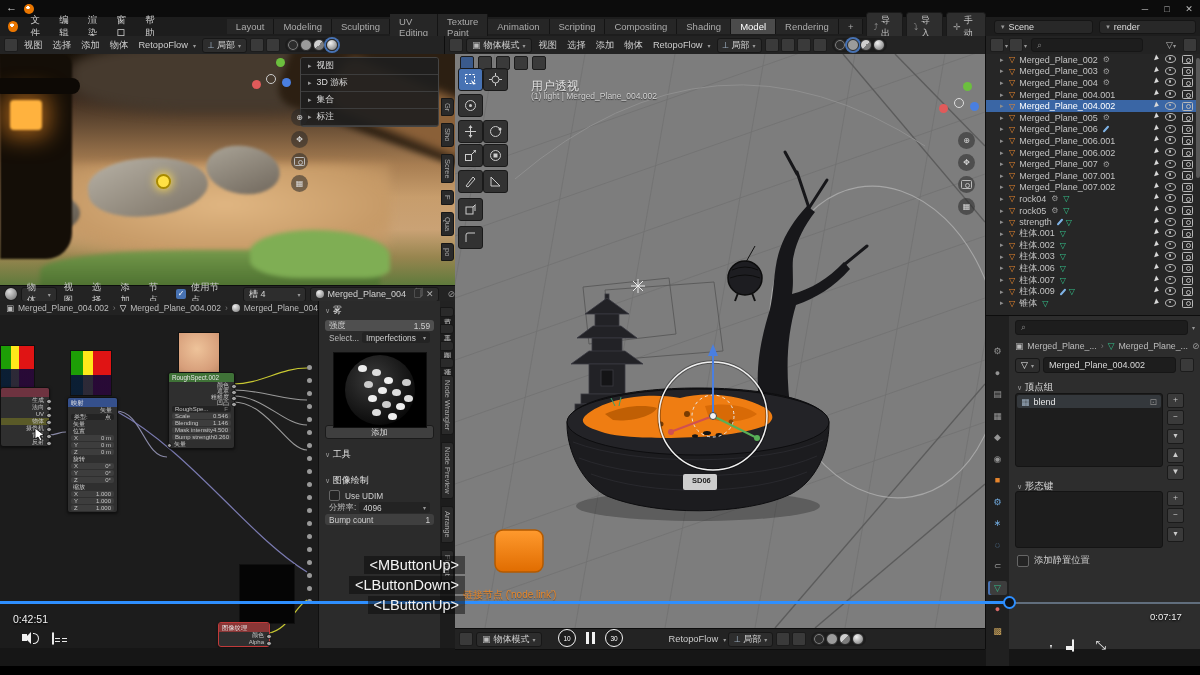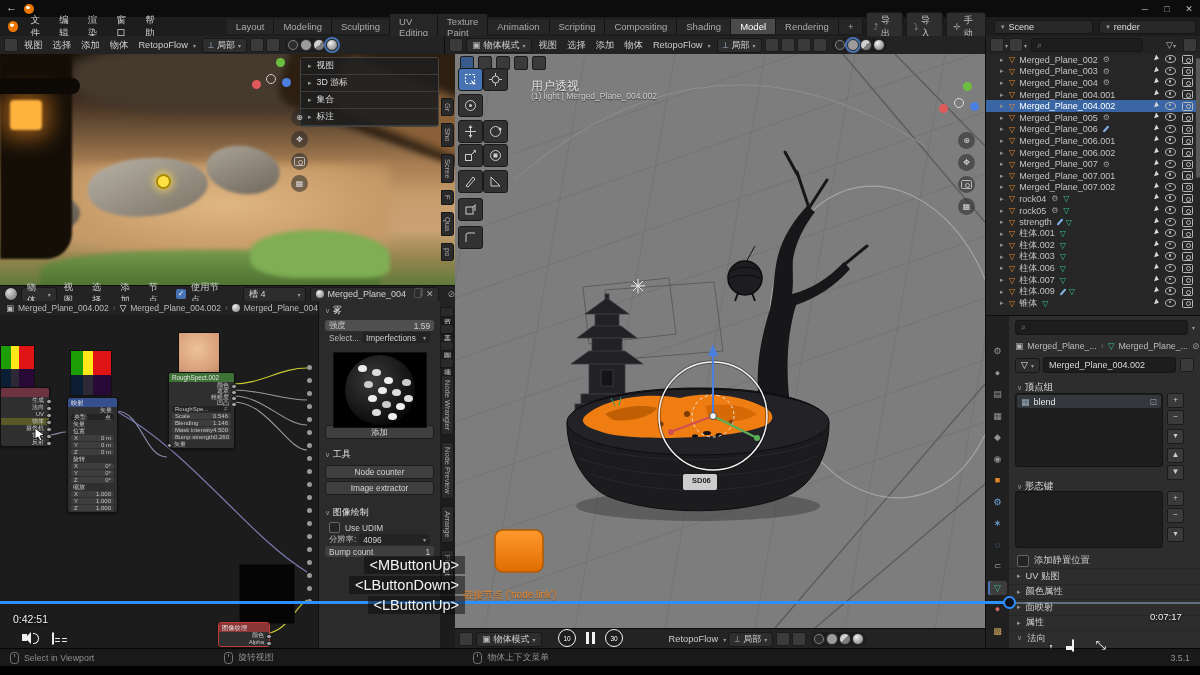--- a/index.html
+++ b/index.html
@@ -477,25 +477,20 @@
             <span>Imperfections</span>
             <span class="carat">▾</span>
           </span>
       </div>
       <div class="ab" style="left:14px;top:51px;width:92px;height:74px;background:#000;border:1px solid #111">
         <span class="ab" style="left:11px;top:2px;width:70px;height:70px;border-radius:50%;background:radial-gradient(circle at 40% 35%,#3a3a3a,#0a0a0a 75%)"></span>
         <span class="ab" style="left:24px;top:12px;width:9px;height:7px;border-radius:50%;background:#eee;box-shadow:14px 4px 0 #ddd,26px 12px 0 #eee,6px 16px 0 #ccc,20px 22px 0 #eee,34px 24px 0 #ddd,10px 30px 0 #eee,24px 36px 0 #ccc,38px 38px 0 #eee,14px 44px 0 #ddd,30px 48px 0 #eee,44px 14px 0 #ccc,46px 30px 0 #ddd"></span>
       </div>
       <div class="npbtn" style="margin-top:82px">添加</div>
       <div class="npsec" style="margin-top:6px"><span style="color:#999;font-size:7px">∨</span> <span>工具</span></div>
-      <div>
-
-      <div class="npbtn">Node counter</div>
-          <div class="npbtn">Image extractor</div>
-        </div>
       <div class="npsec" style="margin-top:8px"><span style="color:#999;font-size:7px">∨</span> <span>图像绘制</span></div>
       <div class="nprow" style="justify-content:flex-start;gap:5px">
           <span style="width:9px;height:9px;border:1px solid #666;border-radius:2px;background:#242424"></span>
           <span>Use UDIM</span>
         </div>
       <div class="nprow" style="padding:0">
         <span style="margin-left:4px;color:#bbb">分辨率:</span>
         <span class="nprow" style="background:#232323;flex:1;margin:0 4px 0 3px">
             <span>4096</span>
             <span class="carat">▾</span>
@@ -1127,61 +1122,23 @@
       <div class="plist ab" style="left:6px;top:175px;width:146px;height:55px"></div>
       <div class="pbtncol ab" style="left:158px;top:175px">
         <span>＋</span>
         <span>−</span>
         <span style="margin-top:4px">▾</span>
       </div>
       <div class="row ab" style="left:8px;top:238px;gap:5px;font-size:9.3px;color:#cfcfcf">
         <span style="width:10px;height:10px;border:1px solid #666;border-radius:2px;background:#242424"></span>
         <span>添加静置位置</span>
       </div>
-      <div class="ab" style="left:0;top:252px;width:192px">
-
-      <div class="collrow">
-            <span style="color:#999;font-size:7px">▸</span>
-            <span>UV 贴图</span>
-          </div>
-          <div class="collrow">
-            <span style="color:#999;font-size:7px">▸</span>
-            <span>颜色属性</span>
-          </div>
-          <div class="collrow">
-            <span style="color:#999;font-size:7px">▸</span>
-            <span>面映射</span>
-          </div>
-          <div class="collrow">
-            <span style="color:#999;font-size:7px">▸</span>
-            <span>属性</span>
-          </div>
-          <div class="collrow">
-            <span style="color:#999;font-size:7px">∨</span>
-            <span>法向</span>
-          </div>
-        </div>
     </div>
   </div>
 
-  <div class="ab statusbar">
-    <span class="row" style="margin-left:10px">
-        <span class="mouse"></span>
-        <span>Select in Viewport</span>
-      </span>
-    <span class="row" style="margin-left:130px">
-        <span class="mouse"></span>
-        <span>旋转视图</span>
-      </span>
-    <span class="row" style="margin-left:200px">
-        <span class="mouse"></span>
-        <span>物体上下文菜单</span>
-      </span>
-    <span style="margin-left:auto;margin-right:10px">3.5.1</span>
-  </div>
   <div class="ab" style="left:0;top:666px;width:1200px;height:9px;background:#000"></div>
 
   <div class="ab" style="left:0;top:601px;width:1004px;height:3px;background:#2e8fff;z-index:50"></div>
   <div class="ab" style="left:1014px;top:601.5px;width:186px;height:2px;background:rgba(150,175,205,.5);z-index:50"></div>
   <div class="ab" style="left:1003px;top:596px;width:9px;height:9px;border-radius:50%;border:2.5px solid #2e8fff;background:#0e1218;z-index:51"></div>
   <div class="ab" style="left:200px;top:556px;width:265px;text-align:right;z-index:52">
 
   <div class="keyline"><span>&lt;MButtonUp&gt;</span></div>
       <div class="keyline"><span>&lt;LButtonDown&gt;</span></div>
       <div class="keyline"><span>&lt;LButtonUp&gt;</span></div>

